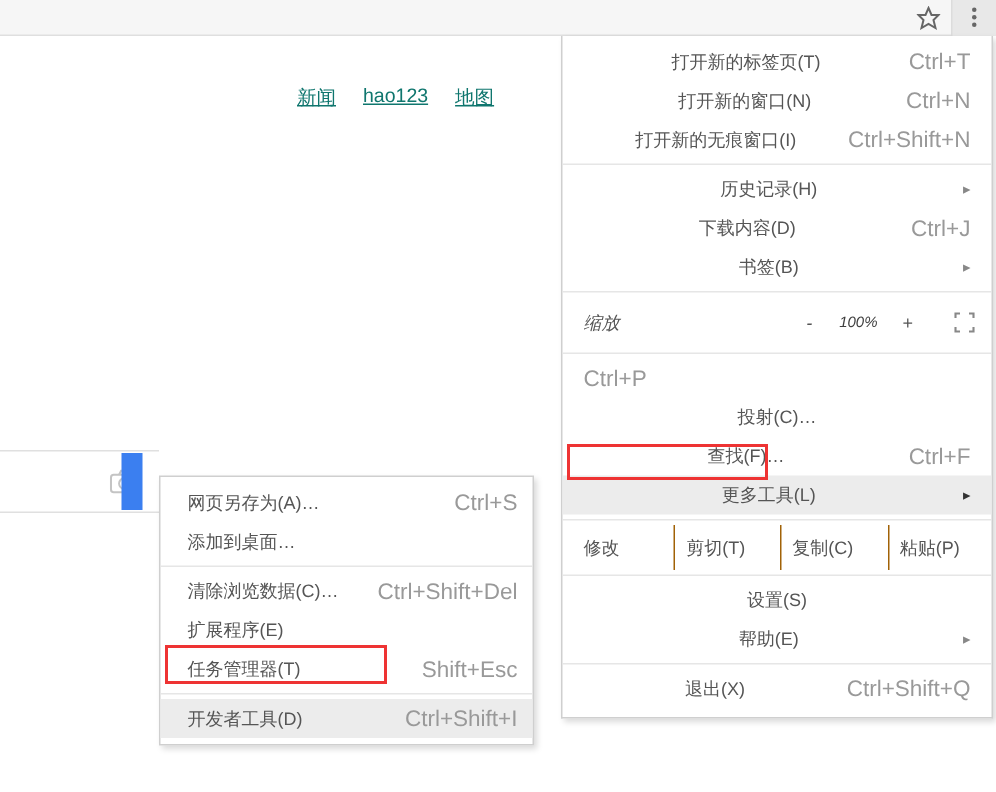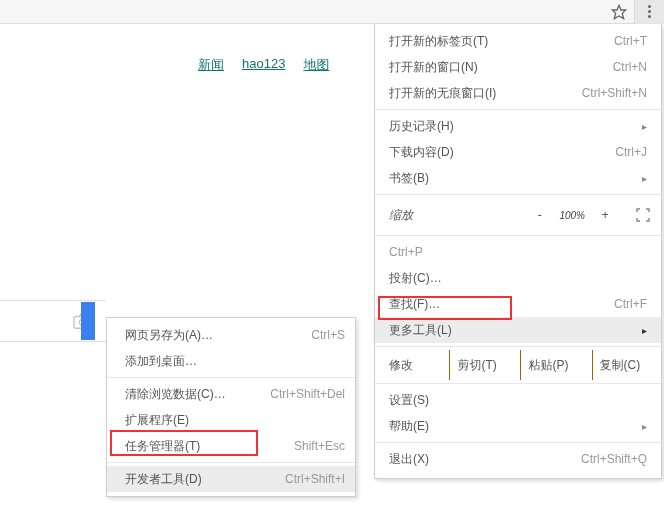--- a/index.html
+++ b/index.html
@@ -72,21 +72,21 @@
     padding: 4px 0;
   }
   .menu-row {
     height: 26px;
     display: flex; align-items: center;
     padding: 0 10px 0 18px;
     color: #555;
     position: relative;
   }
   .menu-row .lbl { flex: 1; }
-  .menu-row .short { color: #999; font-size: 12px; }
+  .menu-row .short { color: #999; font-size: 15px; }
   .menu-sep {
     height: 1px; background: #e6e6e6;
     margin: 3px 0;
   }
   .menu-row.hover { background: #ececec; }
   .highlight-red {
     position: absolute;
     border: 2px solid #e33;
     pointer-events: none;
   }
@@ -95,21 +95,21 @@
   .mainmenu {
     position: absolute;
     top: 24px; left: 374px;
     width: 288px;
     background: #fff;
     border: 1px solid #cfcfcf;
     border-top: none;
     box-shadow: 2px 2px 4px rgba(0,0,0,0.15);
     padding: 4px 0 6px 0;
   }
-  .mainmenu .menu-row { padding-left: 14px; padding-right: 14px; }
+  .mainmenu .menu-row { padding-left: 14px; padding-right: 14px; text-align: center; }
   .mainmenu .menu-row.has-arrow::after {
     content: "▸"; color: #888; font-size: 10px; margin-left: 6px;
   }
   .zoom-row {
     height: 34px; display:flex; align-items:center;
     padding: 0 10px 0 14px; color:#555;font-style:italic;
   }
   .zoom-row .lbl { flex:1; }
   .zoom-ctrl { display:flex; align-items:center; gap:12px; }
   .zoom-ctrl .btn {
@@ -249,22 +249,22 @@
     <span class="short">Ctrl+F</span>
   </div>
   <div class="menu-row hover-more arrow-right-dark">
     <span class="lbl">更多工具(L)</span>
     <span class="short"></span>
   </div>
   <div class="menu-sep"></div>
   <div class="edit-row">
     <span class="lbl">修改</span>
     <span class="act">剪切(T)</span>
+    <span class="act">复制(C)</span>
     <span class="act">粘贴(P)</span>
-    <span class="act">复制(C)</span>
   </div>
   <div class="menu-sep"></div>
   <div class="menu-row">
     <span class="lbl">设置(S)</span>
     <span class="short"></span>
   </div>
   <div class="menu-row has-arrow">
     <span class="lbl">帮助(E)</span>
     <span class="short"></span>
   </div>

